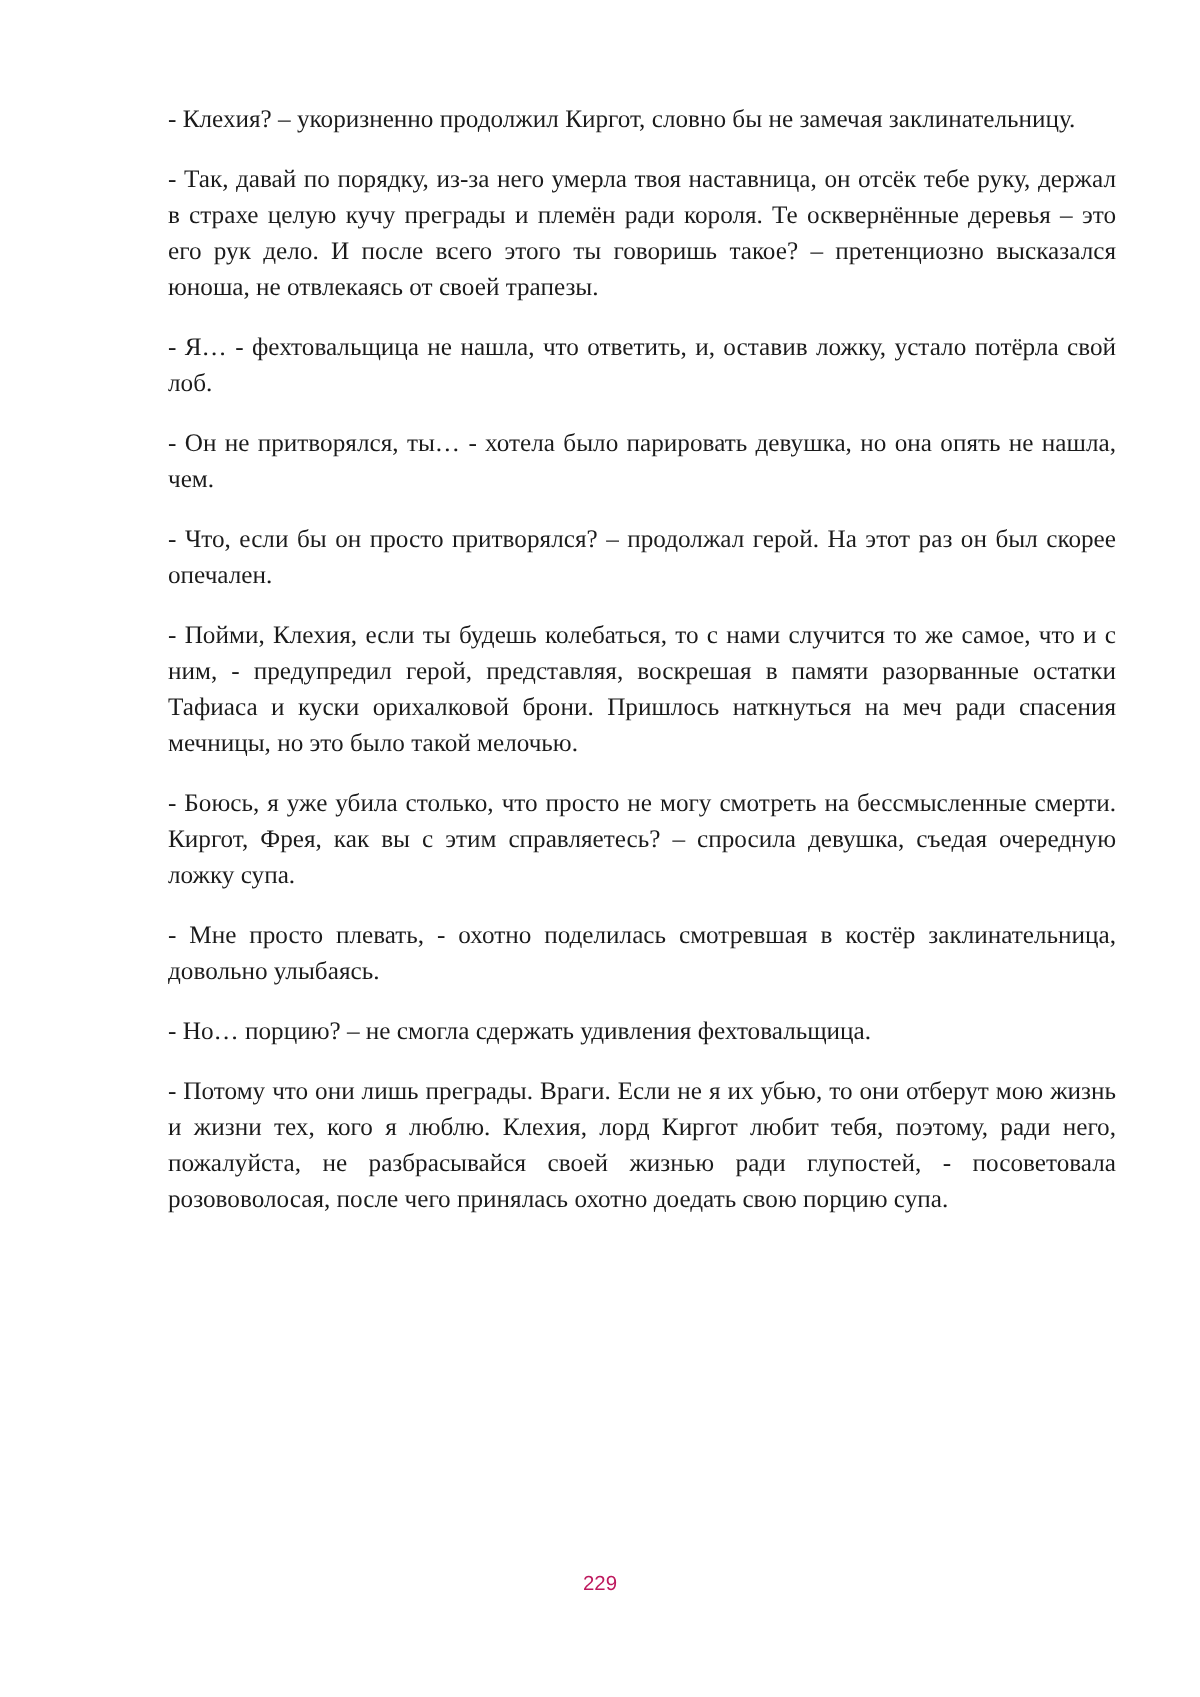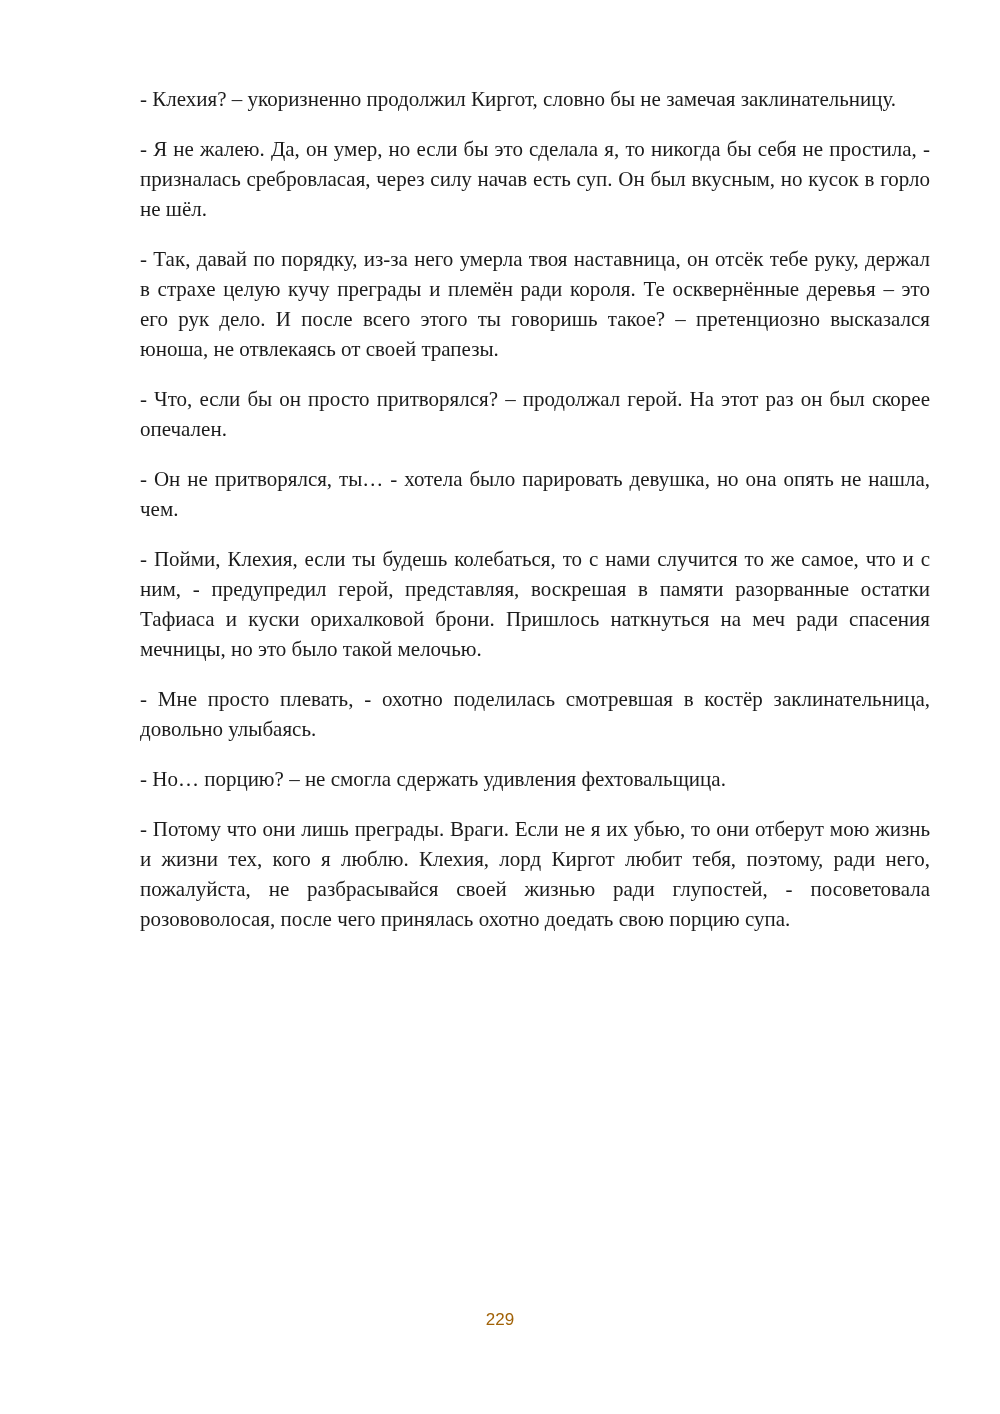--- a/index.html
+++ b/index.html
@@ -30,32 +30,33 @@
     text-justify: inter-word;
   }
   .page-number {
     position: absolute;
     top: 1310px;
     left: 0;
     width: 100%;
     text-align: center;
     font-family: "Liberation Sans", "DejaVu Sans", sans-serif;
     font-size: 17px;
-    color: #a16207;
+    color: #be185d;
   }
 </style>
 </head>
 <body>
 
 <div class="page">
   <div class="text-block">
     <p>- Клехия? – укоризненно продолжил Киргот, словно бы не замечая заклинательницу.</p>
-    <p>- Я не жалею. Да, он умер, но если бы это сделала я, то никогда бы себя не простила, - призналась сребровласая, через силу начав есть суп. Он был вкусным, но кусок в горло не шёл.</p>
     <p>- Так, давай по порядку, из-за него умерла твоя наставница, он отсёк тебе руку, держал в страхе целую кучу преграды и племён ради короля. Те осквернённые деревья – это его рук дело. И после всего этого ты говоришь такое? – претенциозно высказался юноша, не отвлекаясь от своей трапезы.</p>
+    <p>- Я… - фехтовальщица не нашла, что ответить, и, оставив ложку, устало потёрла свой лоб.</p>
+    <p>- Он не притворялся, ты… - хотела было парировать девушка, но она опять не нашла, чем.</p>
     <p>- Что, если бы он просто притворялся? – продолжал герой. На этот раз он был скорее опечален.</p>
-    <p>- Он не притворялся, ты… - хотела было парировать девушка, но она опять не нашла, чем.</p>
     <p>- Пойми, Клехия, если ты будешь колебаться, то с нами случится то же самое, что и с ним, - предупредил герой, представляя, воскрешая в памяти разорванные остатки Тафиаса и куски орихалковой брони. Пришлось наткнуться на меч ради спасения мечницы, но это было такой мелочью.</p>
+    <p>- Боюсь, я уже убила столько, что просто не могу смотреть на бессмысленные смерти. Киргот, Фрея, как вы с этим справляетесь? – спросила девушка, съедая очередную ложку супа.</p>
     <p>- Мне просто плевать, - охотно поделилась смотревшая в костёр заклинательница, довольно улыбаясь.</p>
     <p>- Но… порцию? – не смогла сдержать удивления фехтовальщица.</p>
     <p>- Потому что они лишь преграды. Враги. Если не я их убью, то они отберут мою жизнь и жизни тех, кого я люблю. Клехия, лорд Киргот любит тебя, поэтому, ради него, пожалуйста, не разбрасывайся своей жизнью ради глупостей, - посоветовала розововолосая, после чего принялась охотно доедать свою порцию супа.</p>
   </div>
   <div class="page-number">229</div>
 </div>
 
 </body></html>

